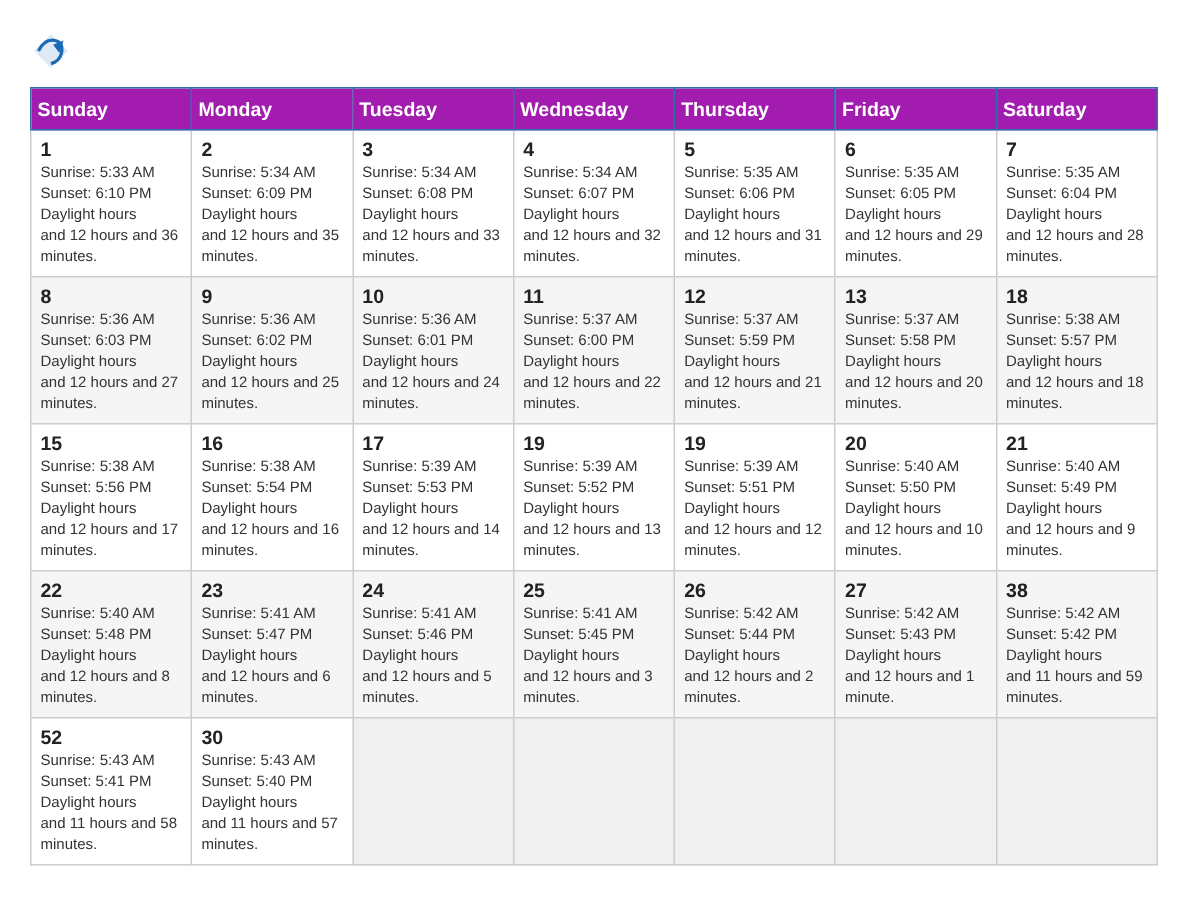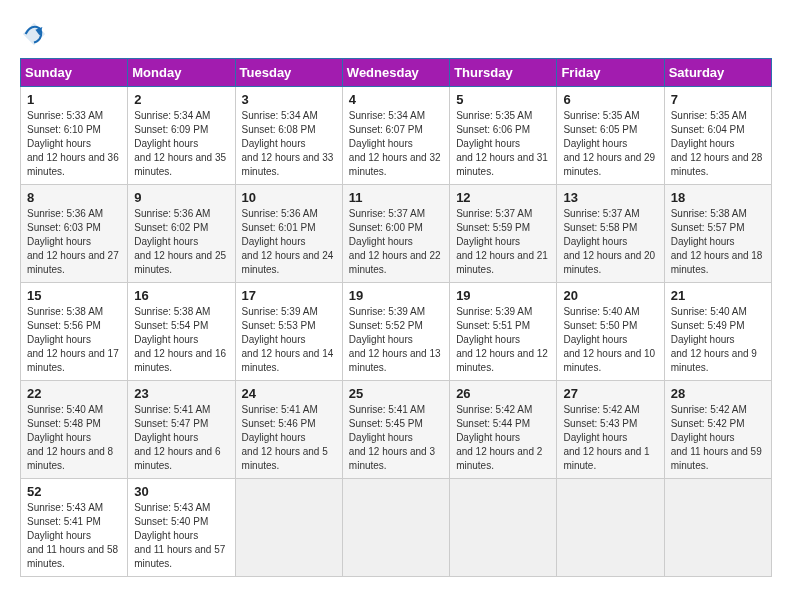--- a/index.html
+++ b/index.html
@@ -176,21 +176,21 @@
         <td><span class="day-num">23</span>
 <span class="day-info">Sunrise: 5:41 AM<br>Sunset: 5:47 PM<br>Daylight hours<br>and 12 hours and 6 minutes.</span></td>
         <td><span class="day-num">24</span>
 <span class="day-info">Sunrise: 5:41 AM<br>Sunset: 5:46 PM<br>Daylight hours<br>and 12 hours and 5 minutes.</span></td>
         <td><span class="day-num">25</span>
 <span class="day-info">Sunrise: 5:41 AM<br>Sunset: 5:45 PM<br>Daylight hours<br>and 12 hours and 3 minutes.</span></td>
         <td><span class="day-num">26</span>
 <span class="day-info">Sunrise: 5:42 AM<br>Sunset: 5:44 PM<br>Daylight hours<br>and 12 hours and 2 minutes.</span></td>
         <td><span class="day-num">27</span>
 <span class="day-info">Sunrise: 5:42 AM<br>Sunset: 5:43 PM<br>Daylight hours<br>and 12 hours and 1 minute.</span></td>
-        <td><span class="day-num">28</span>
+        <td><span class="day-num">38</span>
 <span class="day-info">Sunrise: 5:42 AM<br>Sunset: 5:42 PM<br>Daylight hours<br>and 11 hours and 59 minutes.</span></td>
       </tr>
       <tr>
         <td><span class="day-num">52</span>
 <span class="day-info">Sunrise: 5:43 AM<br>Sunset: 5:41 PM<br>Daylight hours<br>and 11 hours and 58 minutes.</span></td>
         <td><span class="day-num">30</span>
 <span class="day-info">Sunrise: 5:43 AM<br>Sunset: 5:40 PM<br>Daylight hours<br>and 11 hours and 57 minutes.</span></td>
         <td class="empty-cell"></td>
         <td class="empty-cell"></td>
         <td class="empty-cell"></td>

